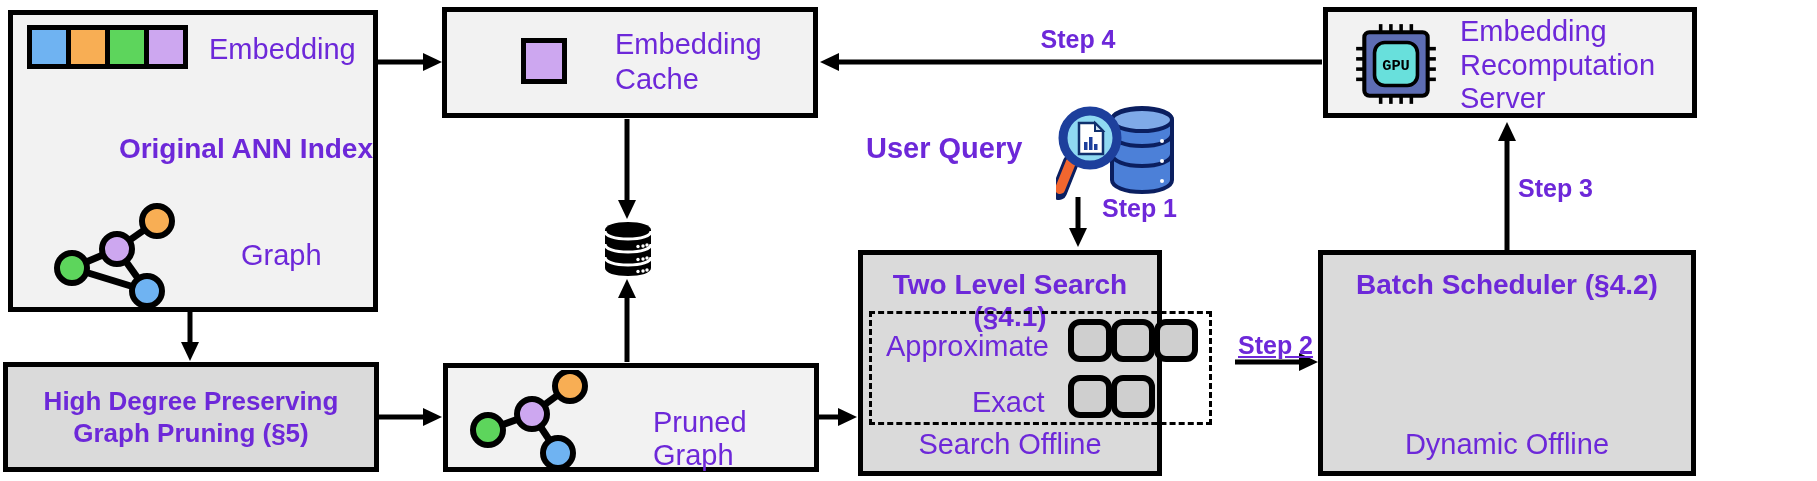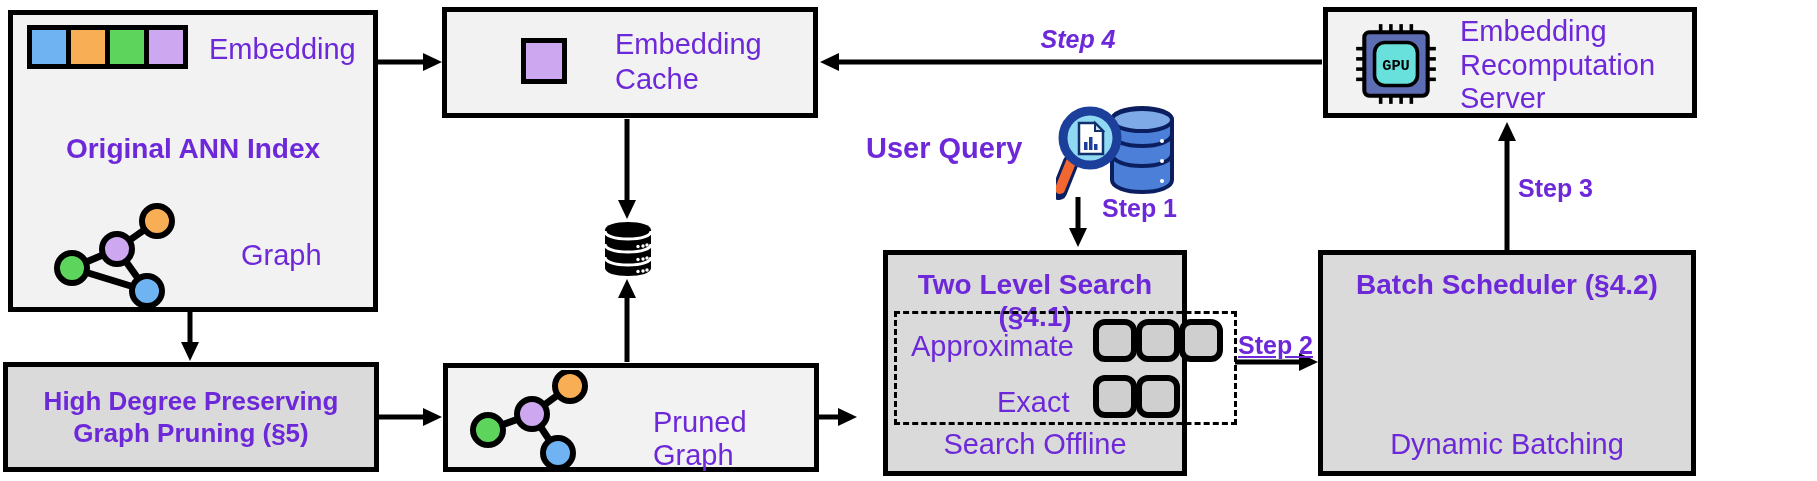--- a/index.html
+++ b/index.html
@@ -63,21 +63,21 @@
   </svg>
 
   <div class="box" style="left:8px; top:10px; width:370px; height:302px;">
     <div class="emb-strip">
       <span class="emb-sq c-blue"></span>
       <span class="emb-sq c-orange"></span>
       <span class="emb-sq c-green"></span>
       <span class="emb-sq c-purple"></span>
     </div>
     <div class="abs t29" style="left:196px; top:18px;">Embedding</div>
-    <div class="abs bold center" style="left:0; top:118px; width:100%; font-size:28px;">Original ANN Index</div>
+    <div class="abs bold center" style="left:0; top:118px; width:100%; font-size:28px;text-align:right;">Original ANN Index</div>
     <svg class="abs" style="left:30px; top:178px;" width="200" height="118">
       <g stroke="#000" stroke-width="7">
         <line x1="29" y1="75" x2="74" y2="56"></line>
         <line x1="74" y1="56" x2="114" y2="28"></line>
         <line x1="74" y1="56" x2="104" y2="98"></line>
         <line x1="29" y1="75" x2="104" y2="98"></line>
       </g>
       <g stroke="#000" stroke-width="6">
         <circle cx="114" cy="28" r="15" fill="var(--c-orange)"></circle>
         <circle cx="74" cy="56" r="15" fill="var(--c-purple)"></circle>
@@ -160,43 +160,43 @@
     <g fill="#1D3F9C">
         <rect x="28" y="40" width="3.5" height="8"></rect>
         <rect x="33" y="35" width="3.5" height="13"></rect>
         <rect x="38" y="42" width="3.5" height="6"></rect>
       </g>
   </svg>
 
   <div class="step" style="left:1102px; top:194px;">Step 1</div>
   <div class="step" style="left:1238px; top:331px;text-decoration:underline;">Step 2</div>
   <div class="step" style="left:1518px; top:174px;">Step 3</div>
-  <div class="step center" style="left:1030px; top:25px; width:96px;font-style:italic;">Step 4</div>
-
-  <div class="box gray" style="left:858px; top:250px; width:304px; height:226px;margin-left:25px;">
+  <div class="step center" style="left:1030px; top:25px; width:96px;">Step 4</div>
+
+  <div class="box gray" style="left:858px; top:250px; width:304px; height:226px;">
     <div class="abs t28b center" style="left:0; top:14px; width:100%;">Two Level Search (§4.1)</div>
     <div class="dashed" style="left:6px; top:56px; width:343px; height:114px;">
       <div class="abs t29" style="left:14px; top:16px;">Approximate</div>
       <div class="slot-row" style="left:196px; top:5px;">
         <span class="slot"></span>
         <span class="slot"></span>
         <span class="slot"></span>
       </div>
       <div class="abs t29" style="left:100px; top:72px;">Exact</div>
       <div class="slot-row" style="left:196px; top:61px;">
         <span class="slot"></span>
         <span class="slot"></span>
       </div>
     </div>
     <div class="abs t29 center" style="left:0; bottom:10px; width:100%;">Search Offline</div>
   </div>
 
   <div class="box gray" style="left:1318px; top:250px; width:378px; height:226px;">
     <div class="abs t28b center" style="left:0; top:14px; width:100%;">Batch Scheduler (§4.2)</div>
-    <div class="abs t29 center" style="left:0; bottom:10px; width:100%;">Dynamic Batching</div>
+    <div class="abs t29 center" style="left:0; bottom:10px; width:100%;">Dynamic Offline</div>
   </div>
 
   <div class="box gray" style="left:3px; top:362px; width:376px; height:110px; display:flex; align-items:center; justify-content:center;">
     <div class="bold center pre" style="font-size:26px; line-height:1.25;">High Degree Preserving
 Graph Pruning (§5)</div>
   </div>
 
   <div class="box" style="left:443px; top:363px; width:376px; height:109px;">
     <svg class="abs" style="left:20px; top:2px;" width="150" height="102">
       <g stroke="#000" stroke-width="7">

